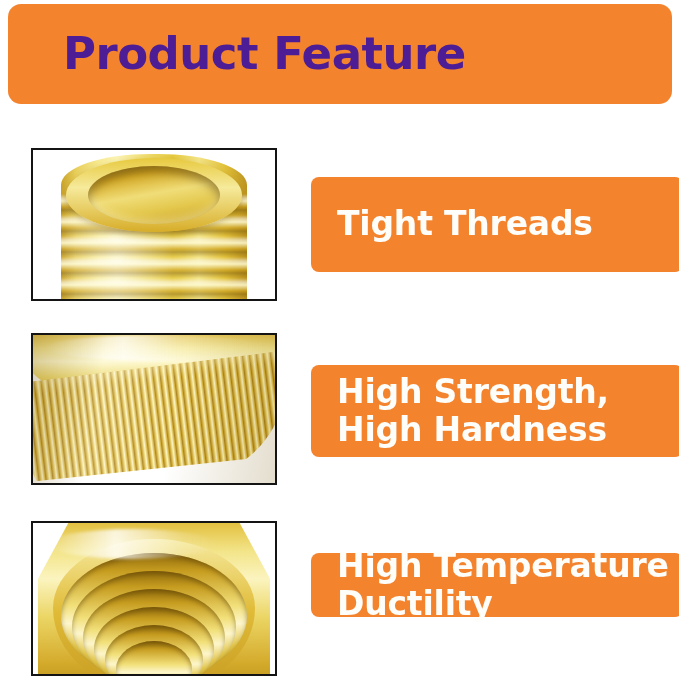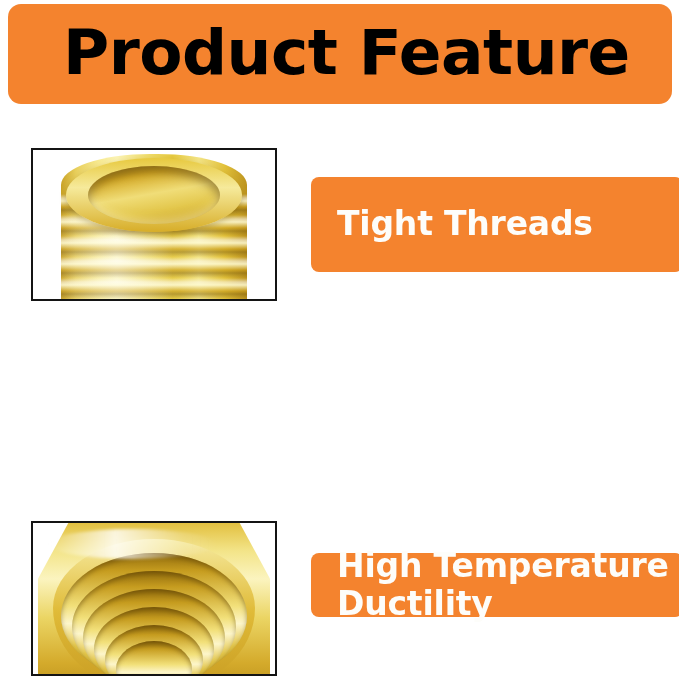--- a/index.html
+++ b/index.html
@@ -28,23 +28,23 @@
     height: 100px;
     background: #f4832e;
     border-radius: 13px;
     box-sizing: border-box;
   }
   .header-title {
     position: absolute;
     left: 55px;
     top: 50%;
     transform: translateY(-52%);
-    color: #000000;
+    color: #4c1d95;
     font-family: "DejaVu Sans", sans-serif;
-    font-size: 63px;
+    font-size: 45px;
     font-weight: bold;
     letter-spacing: -0.5px;
     line-height: 1;
     white-space: nowrap;
   }
 
   
   .feature-row {
     position: absolute;
     left: 0;
@@ -288,20 +288,36 @@
         <div class="nipple-lip"></div>
         <div class="nipple-bore"></div>
       </div>
     </div>
 
     <div class="label-band">
       <div class="label-text">Tight Threads</div>
     </div>
   </div>
 
+  <div class="feature-row" id="row-2">
+
+    <div class="photo-frame">
+      <div class="photo-inner">
+        <div class="knurl-top"></div>
+        <div class="knurl-band"></div>
+        <div class="knurl-white-bottom"></div>
+        <div class="knurl-shade"></div>
+      </div>
+    </div>
+
+    <div class="label-band">
+      <div class="label-text">High Strength,
+High Hardness</div>
+    </div>
+  </div>
 
   <div class="feature-row" id="row-3">
 
     <div class="photo-frame">
       <div class="photo-inner">
         <div class="hex-body"></div>
         <div class="hex-rim"></div>
         <div class="thread-ring tr1"></div>
         <div class="thread-ring tr2"></div>
         <div class="thread-ring tr3"></div>

